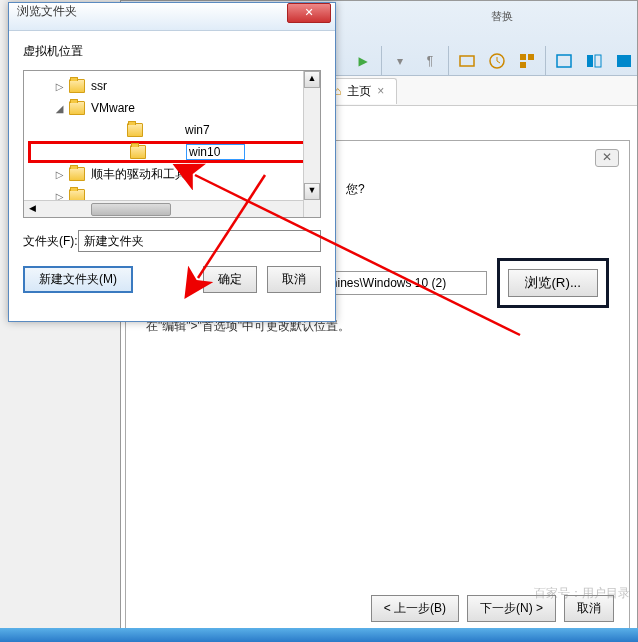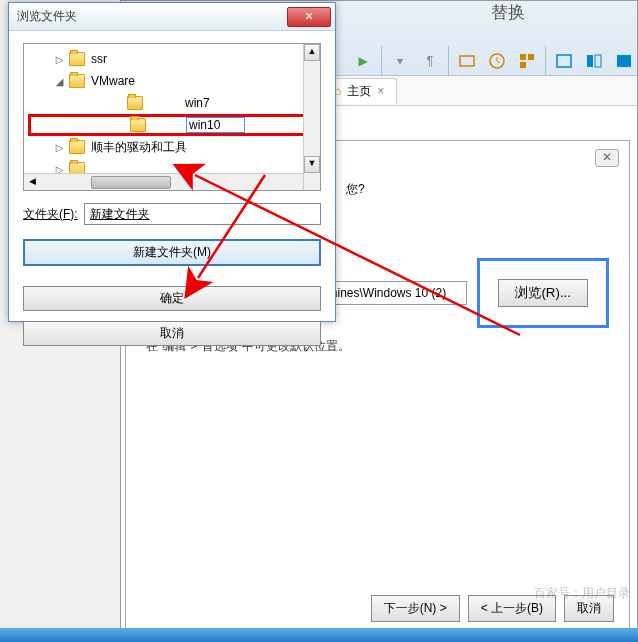--- a/index.html
+++ b/index.html
@@ -14,28 +14,28 @@
     .tab { padding: 4px 12px; background: #fff; border: 1px solid #ccc; border-bottom: none; display: flex; align-items: center; gap: 6px; border-radius: 3px 3px 0 0; }
     .tab-close { color: #888; }
     
     .wizard { position: absolute; left: 125px; top: 140px; width: 505px; height: 495px; background: #fff; border: 1px solid #aaa; }
     .wizard-close { position: absolute; right: 10px; top: 8px; width: 24px; height: 18px; border: 1px solid #aaa; border-radius: 3px; background: #f0f0f0; text-align: center; line-height: 15px; color: #666; }
     .wizard-body { padding: 40px 20px 0 20px; }
     .wizard-label { margin-bottom: 60px; padding-left: 200px; }
     .path-row { display: flex; gap: 10px; align-items: center; margin-bottom: 10px; }
     .path-input { flex: 1; padding: 4px 6px; border: 1px solid #999; background: #fff; font-size: 12px; }
     .browse-btn { padding: 4px 16px; border: 1px solid #888; background: linear-gradient(#f8f8f8, #e0e0e0); }
-    .browse-highlight { border: 3px solid #3b82f6; padding: 18px; display: inline-block; }
+    .browse-highlight { border: 3px solid #0f172a; padding: 8px; display: inline-block; }
     .hint-text { color: #333; margin-top: 6px; }
     .wizard-footer { position: absolute; bottom: 12px; right: 15px; display: flex; gap: 8px; }
     .wizard-footer button { padding: 4px 12px; border: 1px solid #888; background: linear-gradient(#f8f8f8, #e0e0e0); font-size: 12px; }
     
     
     .dialog { position: absolute; left: 8px; top: 2px; width: 328px; height: 320px; background: #fff; border: 1px solid #5a8ac0; box-shadow: 0 0 8px rgba(0,0,0,0.3); }
-    .titlebar { height: 28px; background: linear-gradient(#fff, #e0ecf8); display: flex; align-items: center; justify-content: space-between; padding: 0 4px 0 8px; border-bottom: 1px solid #c0d0e0; }
+    .titlebar { height: 28px; background: linear-gradient(#fff, #e0ecf8); display: flex; align-items: flex-start; justify-content: space-between; padding: 0 4px 0 8px; border-bottom: 1px solid #c0d0e0; }
     .titlebar-text { font-size: 12px; color: #333; }
     .close-btn { width: 44px; height: 20px; background: linear-gradient(#e88, #c33); border: 1px solid #a22; border-radius: 2px; color: #fff; text-align: center; line-height: 16px; font-size: 11px; }
     .dialog-body { padding: 12px 14px; }
     .vm-label { margin-bottom: 10px; }
     
     .tree-container { border: 1px solid #999; height: 148px; background: #fff; position: relative; overflow: hidden; }
     .tree-scroll { position: absolute; right: 0; top: 0; bottom: 0; width: 17px; background: #f0f0f0; border-left: 1px solid #ccc; }
     .tree-scroll-up, .tree-scroll-down { height: 17px; background: linear-gradient(#f8f8f8,#ddd); border: 1px solid #aaa; text-align: center; line-height: 13px; font-size: 9px; }
     .tree-scroll-down { position: absolute; bottom: 17px; left: 0; right: 0; }
     .tree-hscroll { position: absolute; bottom: 0; left: 0; right: 17px; height: 17px; background: #f0f0f0; border-top: 1px solid #ccc; display: flex; }
@@ -44,39 +44,39 @@
     .tree-item { display: flex; align-items: center; height: 22px; gap: 4px; padding-left: 8px; }
     .tree-level-2 { padding-left: 26px; }
     .tree-level-3 { padding-left: 48px; gap: 40px; }
     .expander { width: 11px; height: 11px; display: inline-flex; align-items: center; justify-content: center; font-size: 10px; color: #666; }
     .folder-icon { width: 16px; height: 14px; background: linear-gradient(#ffe9a8, #f5c842); border: 1px solid #d4a017; border-radius: 1px 1px 0 0; position: relative; }
     .folder-icon::before { content: ''; position: absolute; top: -3px; left: 0; width: 6px; height: 3px; background: #f5c842; border: 1px solid #d4a017; border-bottom: none; border-radius: 1px 1px 0 0; }
     .tree-label { padding: 1px 2px; }
     .tree-highlight { border: 3px solid #e00; align-items: center; }
     .tree-highlight .tree-label { border: 1px solid #3399ff; padding: 0 24px 0 2px; min-width: 50px; }
     
-    .folder-row { display: flex; align-items: center; gap: 6px; margin: 12px 0 14px 0; text-decoration: underline; }
+    .folder-row { display: flex; align-items: center; margin: 12px 0 14px 0; }
     .folder-field { flex: 1; padding: 3px 5px; border: 1px solid #888; background: #fff; font-size: 12px; }
-    .dialog-buttons { display: flex; gap: 10px; flex-direction: column; }
+    .dialog-buttons { display: flex; gap: 10px; }
     .dlg-btn { padding: 3px 14px; border: 1px solid #888; background: linear-gradient(#f8f8f8,#e0e0e0); font-size: 12px; position: relative; }
     .dlg-btn.primary { border: 2px solid #3a7ac0; background: linear-gradient(#f0f6fc,#d8e8f8); }
     
     
     .arrow-svg { position: absolute; left: 0; top: 0; pointer-events: none; }
     
     
     .taskbar { position: absolute; left: 0; bottom: 0; width: 638px; height: 14px; background: linear-gradient(#5ab0e8, #2a7ac8); }
     .watermark { position: absolute; right: 8px; bottom: 40px; color: #888; font-size: 12px; opacity: 0.5; }
   </style>
 </head>
 <body>
 
 <div class="bg-window">
   <div class="bg-toolbar">
-    <span style="position:absolute;left:370px;top:0;color:#555;font-size:17px;">替换</span>
+    <span style="position:absolute;left:370px;top:8px;color:#555;font-size:11px;">替换</span>
     <div style="position:absolute;left:230px;top:45px;display:flex;gap:6px;align-items:center;">
       <span class="bg-tb-btn" style="color:#4a4;">▶</span>
       <span class="sep"></span>
       <span class="bg-tb-btn" style="color:#888;">▾</span>
       <span class="bg-tb-btn" style="color:#888;">¶</span>
       <span class="sep"></span>
       <span class="bg-tb-btn">
           <svg width="18" height="18">
             <rect x="2" y="4" width="14" height="10" fill="none" stroke="#c80" stroke-width="1.5"></rect>
           </svg>
@@ -128,32 +128,33 @@
     <div class="wizard-label">您?</div>
     <div class="path-row">
       <input class="path-input" value="D:\用户目录\我的文档\Virtual Machines\Windows 10 (2)" style="">
       <span class="browse-highlight">
         <button class="browse-btn">浏览(R)...</button>
       </span>
     </div>
     <div class="hint-text">在"编辑"&gt;"首选项"中可更改默认位置。</div>
   </div>
   <div class="wizard-footer">
+    <button>&lt; 上一步(B)</button>
     <button>下一步(N) &gt;</button>
-    <button>&lt; 上一步(B)</button>
     <button>取消</button>
   </div>
 </div>
 
 <div class="dialog">
   <div class="titlebar">
     <span class="titlebar-text">浏览文件夹</span>
     <div class="close-btn">✕</div>
   </div>
   <div class="dialog-body">
+    <div class="vm-label">虚拟机位置</div>
 
     <div class="tree-container">
       <div class="tree-content">
         <div class="tree-item tree-level-2">
           <span class="expander">▷</span>
           <span class="folder-icon"></span>
           <span class="tree-label">ssr</span>
         </div>
         <div class="tree-item tree-level-2">
           <span class="expander">◢</span>

